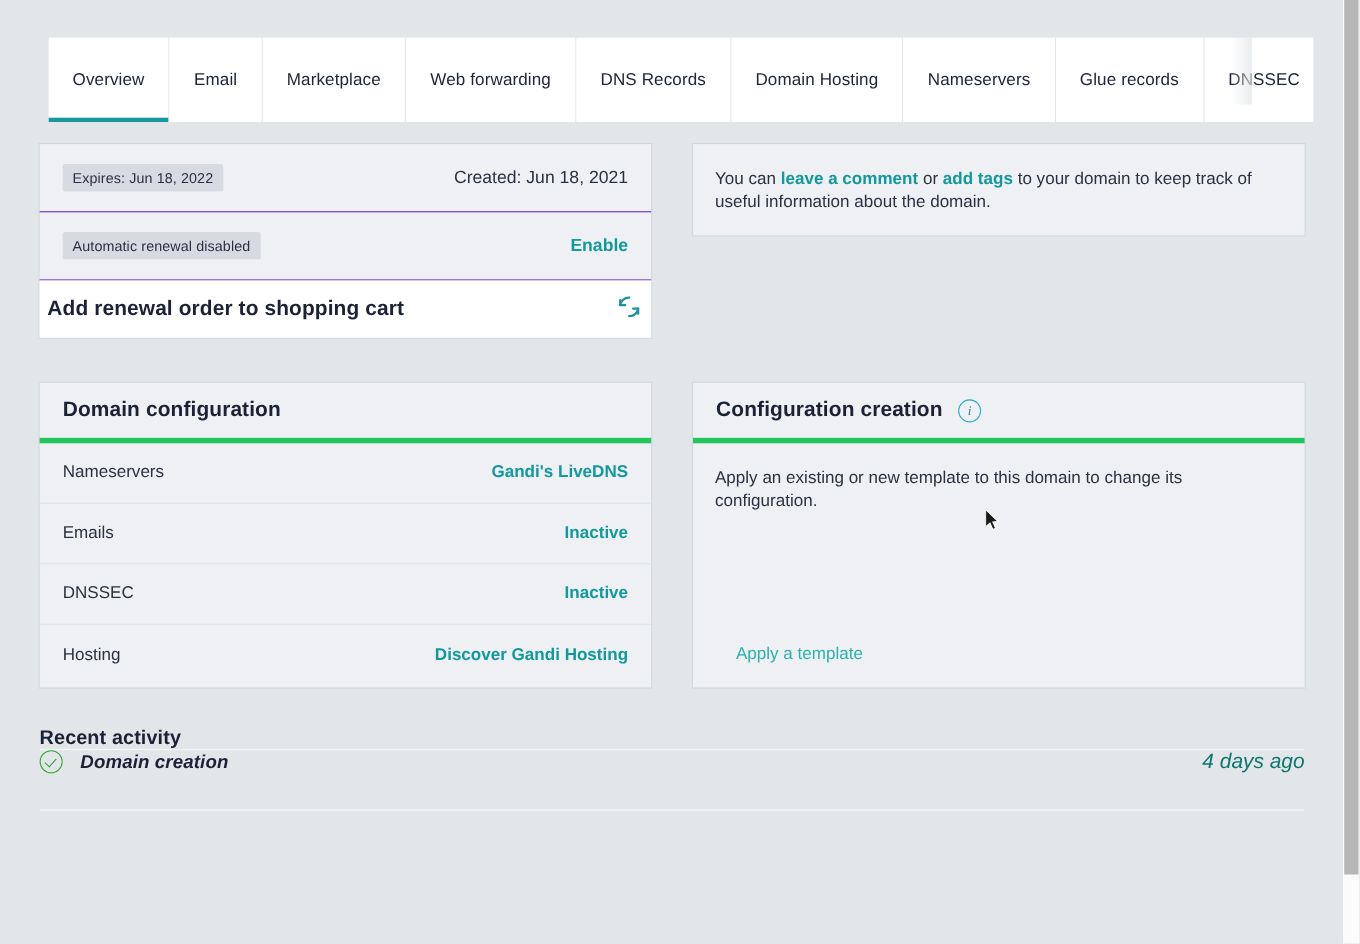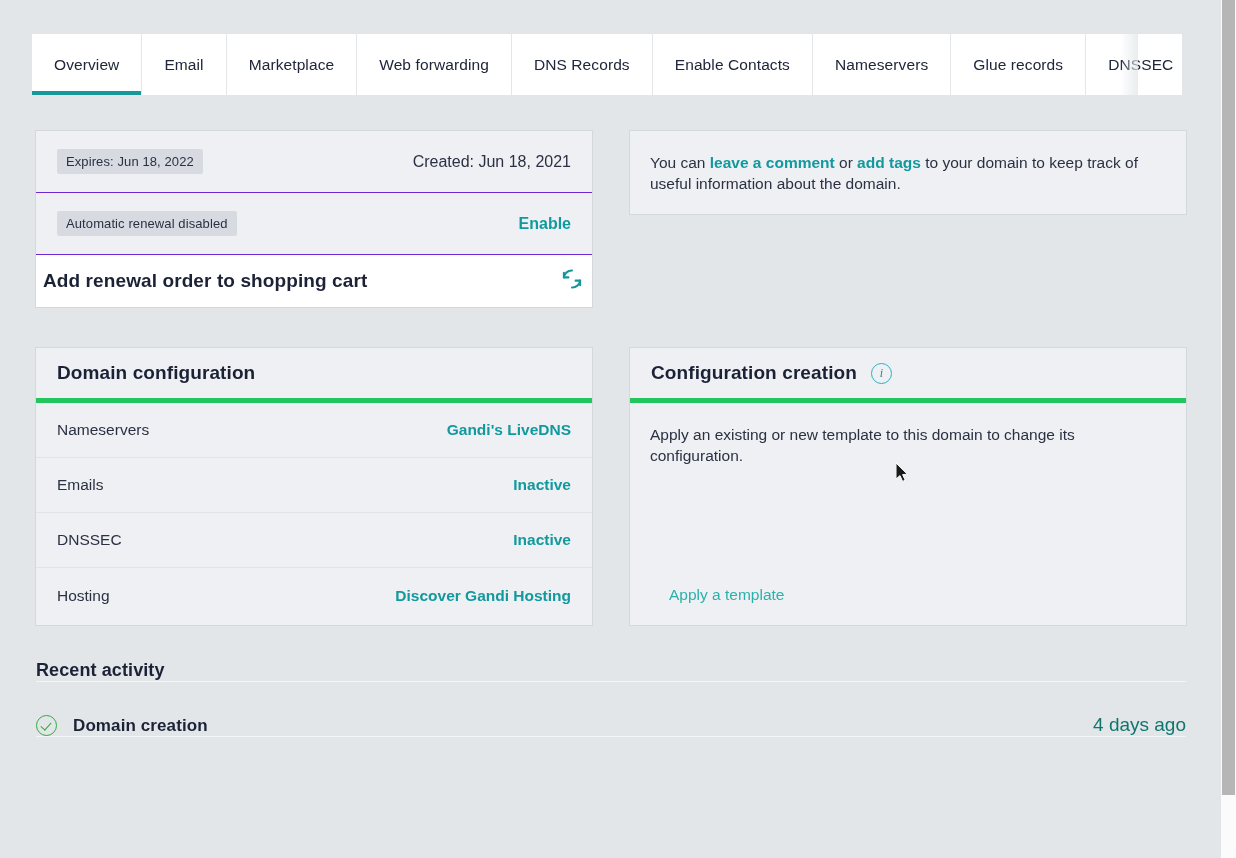--- a/index.html
+++ b/index.html
@@ -12,22 +12,22 @@
   }
   #page {
     position: relative;
     width: 1236px; height: 858px;
     background: #e2e6e9;
   }
 
   
   .tabbar {
     position: absolute;
-    left: 32px; top: 34px;
-    width: 1150px; height: 61px;
+    left: 44px; top: 34px;
+    width: 1150px; height: 77px;
     display: flex;
     align-items: stretch;
     overflow: hidden;
   }
   .tab {
     background: #ffffff;
     border-right: 1px solid #e4e7ea;
     display: flex;
     align-items: center;
     justify-content: center;
@@ -149,23 +149,24 @@
     font-family: "Liberation Serif", serif;
     color: #2f7f94;
     cursor: pointer;
   }
 
   
   #recent { position: absolute; left: 36px; top: 660px; width: 1150px; }
   .recent-title { font-size: 18px; font-weight: bold; color: #1c2236; letter-spacing: .1px; }
   .act-row {
     height: 56px;
-    display: flex; align-items: flex-end;
+    display: flex; align-items: flex-start;
     border-top: 1px solid #f3f5f6;
     border-bottom: 1px solid #f3f5f6;
+    font-style: italic;
   }
   .act-left { display: flex; align-items: center; gap: 16px; }
   .act-name { font-size: 17px; font-weight: bold; color: #1c2236; letter-spacing: .1px; }
   .act-time { margin-left: auto; font-size: 19px; color: #0f766e; }
   .check-circle {
     width: 21px; height: 21px;
     border: 1.7px solid #34a83a;
     border-radius: 50%;
     position: relative;
     flex: 0 0 21px;
@@ -213,21 +214,21 @@
     <div class="tab">
         <span>Marketplace</span>
       </div>
     <div class="tab">
         <span>Web forwarding</span>
       </div>
     <div class="tab">
         <span>DNS Records</span>
       </div>
     <div class="tab">
-        <span>Enable Contacts</span>
+        <span>Domain Hosting</span>
       </div>
     <div class="tab">
         <span>Nameservers</span>
       </div>
     <div class="tab">
         <span>Glue records</span>
       </div>
     <div class="tab">
         <span>DNSSEC</span>
       </div>

